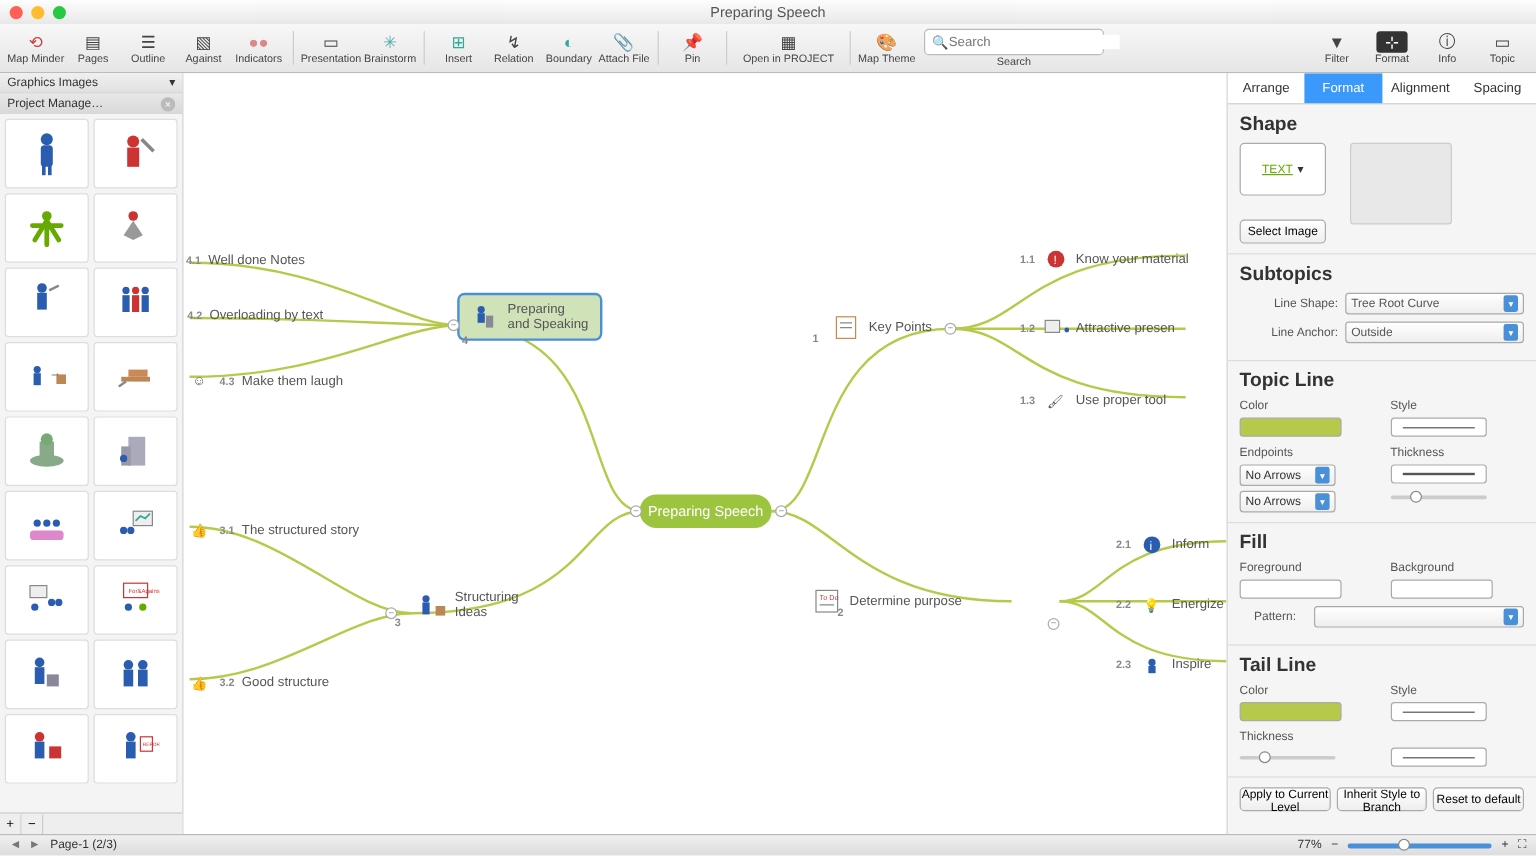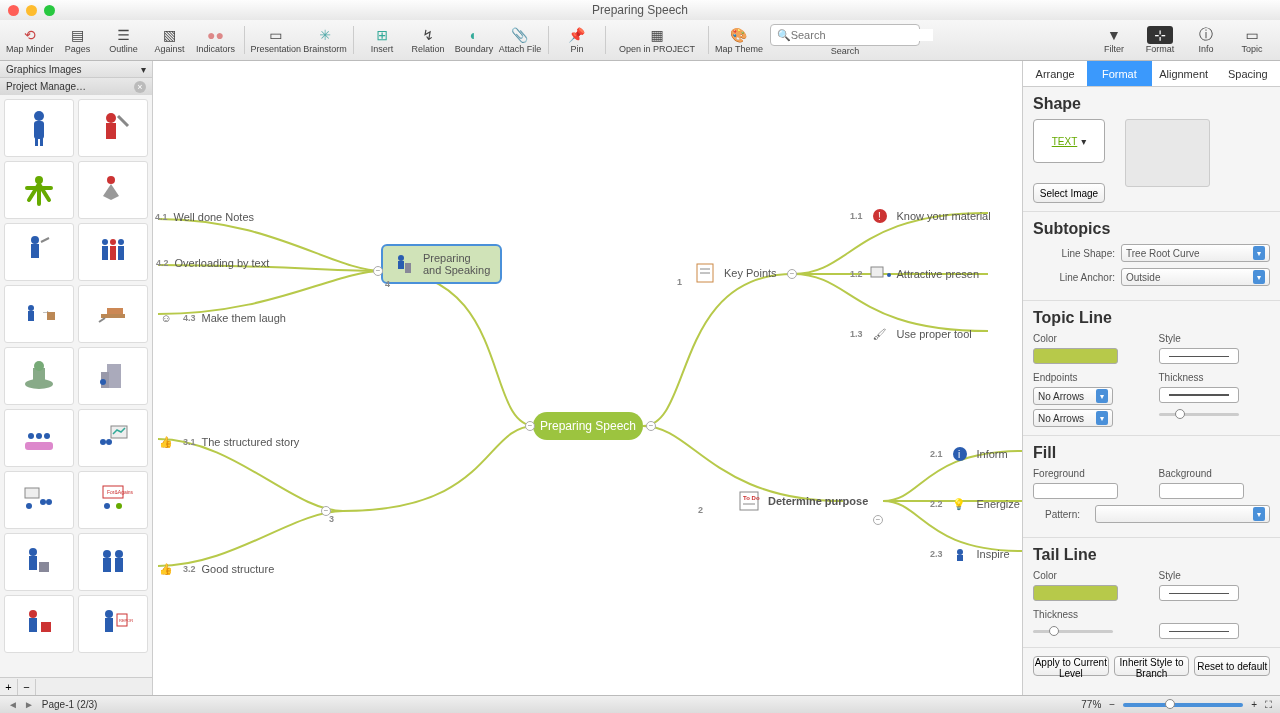--- a/index.html
+++ b/index.html
@@ -389,20 +389,31 @@
     <div class="node" style="left:3px; top:196px;">
         <span class="nnum">4.2</span>
         <span>Overloading by text</span>
       </div>
     <div class="node" style="left:2px; top:246px;">
         <span class="nicon">☺</span>
         <span class="nnum">4.3</span>
         <span>Make them laugh</span>
       </div>
 
+    <div class="bignode" style="left:186px; top:425px; border:none;">
+      <span class="nicon">
+          <svg width="26" height="22">
+            <circle cx="6" cy="6" r="3" fill="#2a5db0"></circle>
+            <rect x="3" y="9" width="6" height="10" fill="#2a5db0"></rect>
+            <rect x="14" y="12" width="10" height="8" fill="#b85"></rect>
+          </svg>
+        </span>
+      <span style="white-space:pre-line">Structuring
+Ideas</span>
+    </div>
     <span class="nnum" style="position:absolute;left:176px;top:453px">3</span>
     <span class="collapse" style="left:168px;top:445px;">−</span>
 
     <div class="node" style="left:2px; top:370px;">
         <span class="nicon" style="color:#2a5db0">👍</span>
         <span class="nnum">3.1</span>
         <span>The structured story</span>
       </div>
     <div class="node" style="left:2px; top:497px;">
         <span class="nicon" style="color:#2a5db0">👍</span>
@@ -443,21 +454,21 @@
           </svg>
         </span>
         <span>Attractive presen</span>
       </div>
     <div class="node" style="left:697px; top:262px;">
         <span class="nnum">1.3</span>
         <span class="nicon">🖌</span>
         <span>Use proper tool</span>
       </div>
 
-    <div class="bignode" style="left:575px; top:423px; border:none;font-weight:bold;">
+    <div class="bignode" style="left:515px; top:423px; border:none;">
       <span class="nicon">
           <svg width="22" height="22">
             <rect x="2" y="2" width="18" height="18" fill="#fff" stroke="#888"></rect>
             <text x="5" y="10" font-size="6" fill="#c33">To Do</text>
             <line x1="5" y1="14" x2="17" y2="14" stroke="#888"></line>
           </svg>
         </span>
       <span>Determine purpose</span>
     </div>
     <span class="nnum" style="position:absolute;left:545px;top:444px">2</span>

